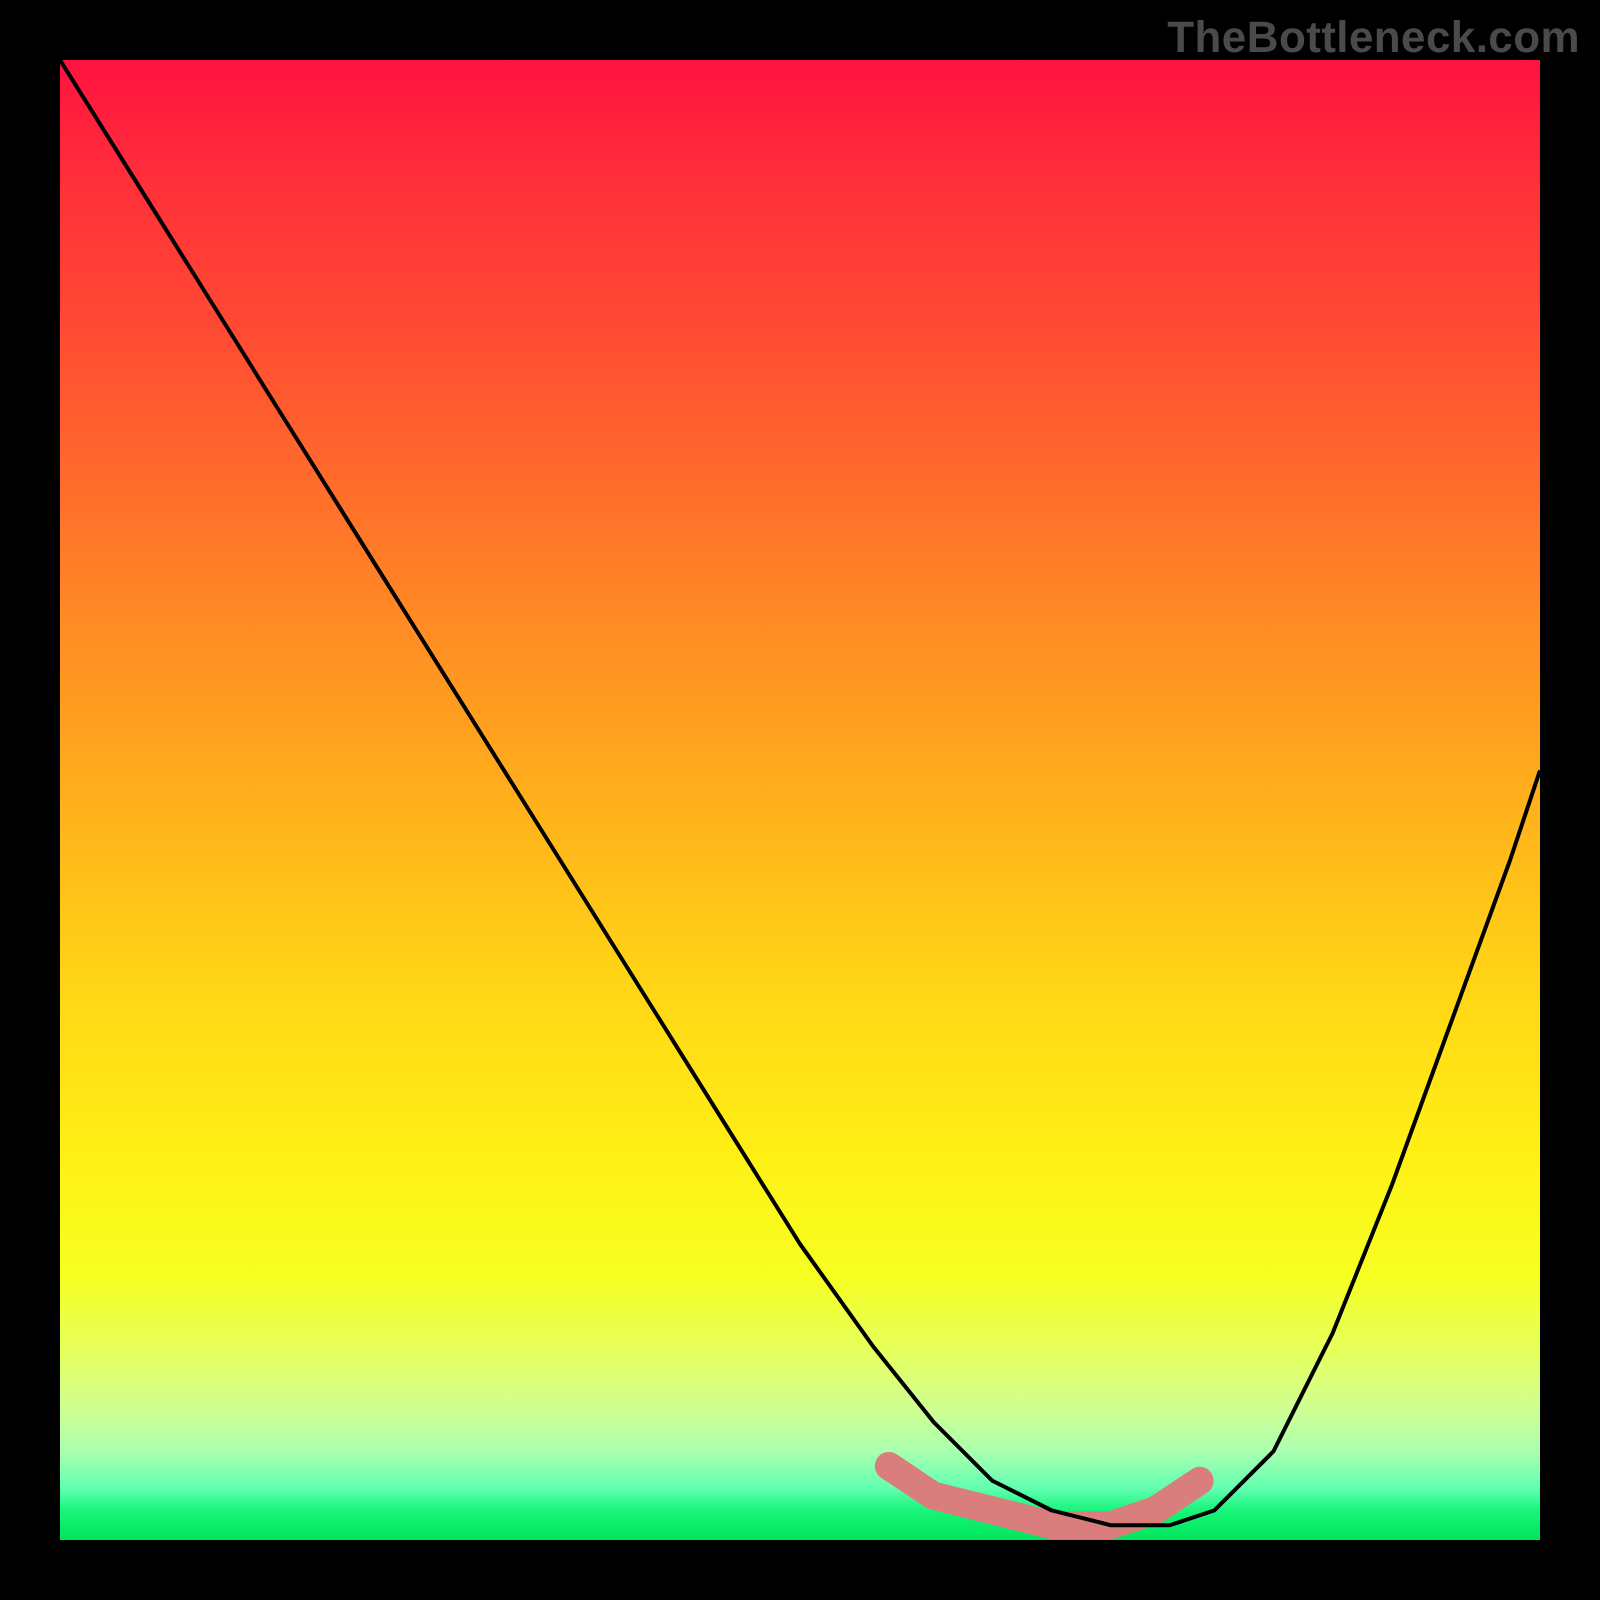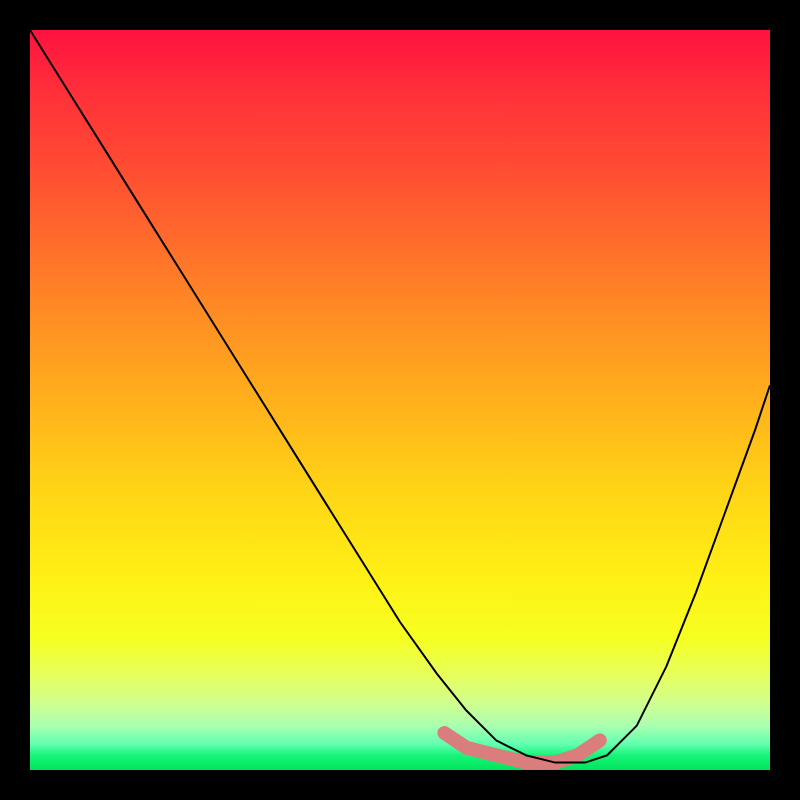--- a/index.html
+++ b/index.html
@@ -70,20 +70,21 @@
     fill: none;
     stroke: #d97d7d;
     stroke-width: 14;
     stroke-linecap: round;
   }
 </style>
 </head>
 <body>
 
 <div class="frame">
+  <div class="watermark">TheBottleneck.com</div>
 
   <div class="plot">
     <div class="gradient"></div>
     <svg class="curve" viewBox="0 0 740 740" preserveAspectRatio="none">
       <path id="highlight-path" class="dash" d="M414.4 703.0 L436.6 717.8 L466.2 725.2 L495.8 732.6 L525.4 732.6 L547.6 725.2 L569.8 710.4"></path>
       <path id="main-path" class="main" d="M0.0 0.0 L37.0 59.2 L74.0 118.4 L111.0 177.6 L148.0 236.8 L185.0 296.0 L222.0 355.2 L259.0 414.4 L296.0 473.6 L333.0 532.8 L370.0 592.0 L407.0 643.8 L436.6 680.8 L466.2 710.4 L495.8 725.2 L525.4 732.6 L555.0 732.6 L577.2 725.2 L606.8 695.6 L636.4 636.4 L666.0 562.4 L695.6 481.0 L725.2 399.6 L740.0 355.2"></path>
     </svg>
   </div>
 </div>
 

